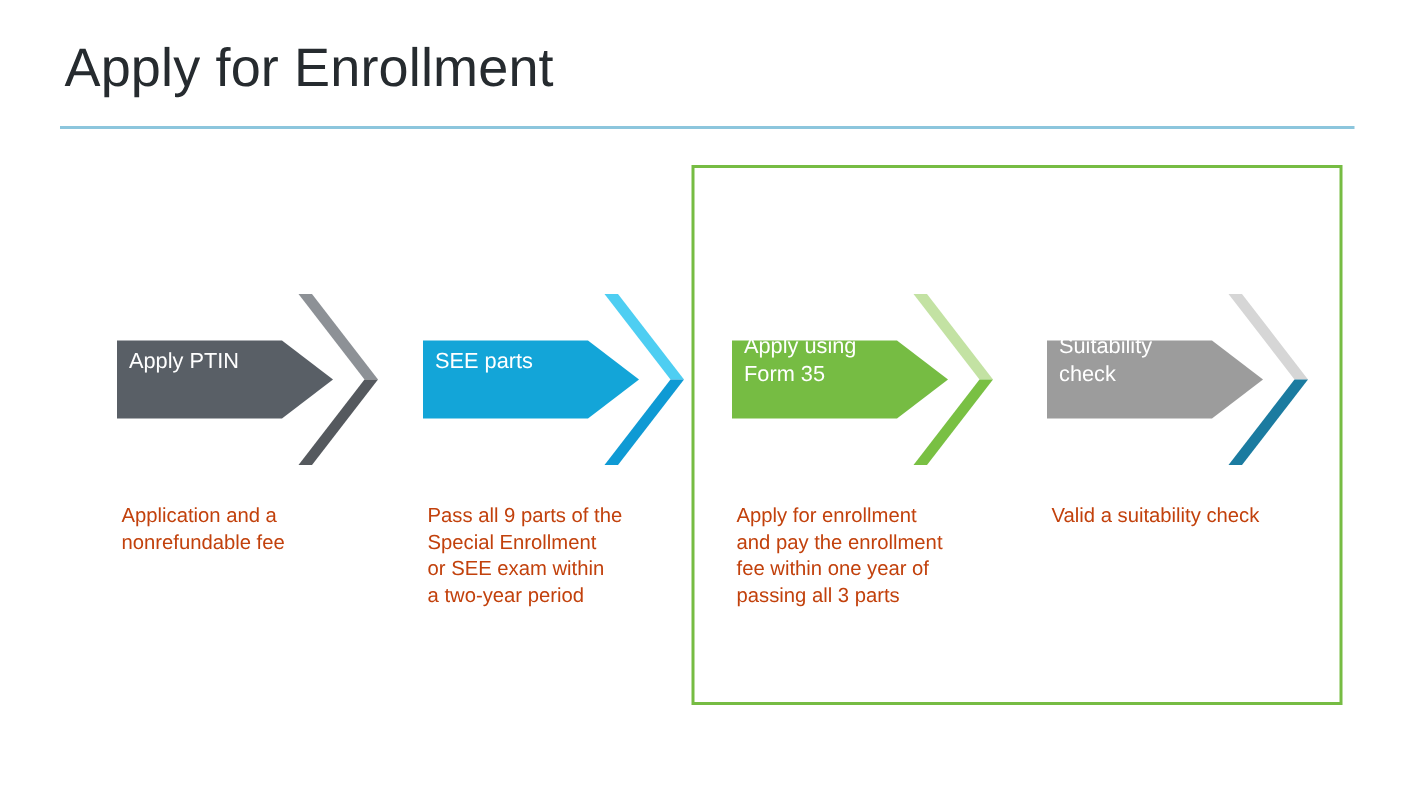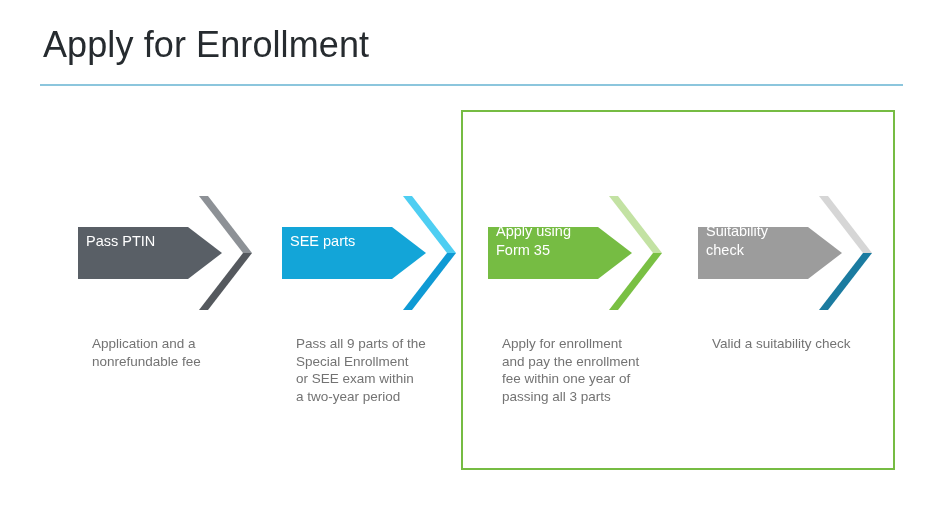--- a/index.html
+++ b/index.html
@@ -86,24 +86,24 @@
     top: 38px;
     width: 120px;
     color: #ffffff;
     font-size: 14.5px;
     line-height: 19px;
     white-space: pre-line;
     pointer-events: none;
   }
   .step-caption {
     position: absolute;
-    left: 22px;
+    left: 11px;
     top: 141px;
     width: 185px;
-    color: #737373;
+    color: #c2410c;
     font-size: 13.5px;
     line-height: 17.5px;
     white-space: pre-line;
   }
 
   
   #advance-indicator {
     position: absolute;
     left: 903px;
     top: 499px;
@@ -127,21 +127,21 @@
 
   <div id="steps">
       <div class="step" style="left: 70px;">
         <div class="step-graphic">
           <svg viewBox="0 0 210 118">
             <path d="M138,2 L182,59 L173,59 L129,2 Z" fill="#8d9196"></path>
             <path d="M182,59 L138,116 L129,116 L173,59 Z" fill="#55595e"></path>
             <path d="M8,33 L118,33 L152,59 L118,85 L8,85 Z" fill="#595f66"></path>
           </svg>
         </div>
-        <div class="step-label" style="top: 38px;">Pass PTIN</div>
+        <div class="step-label" style="top: 38px;">Apply PTIN</div>
         <div class="step-caption">Application and a
 nonrefundable fee</div>
       </div>
       <div class="step" style="left: 274px;">
         <div class="step-graphic">
           <svg viewBox="0 0 210 118">
             <path d="M138,2 L182,59 L173,59 L129,2 Z" fill="#4ecef2"></path>
             <path d="M182,59 L138,116 L129,116 L173,59 Z" fill="#0f9ad4"></path>
             <path d="M8,33 L118,33 L152,59 L118,85 L8,85 Z" fill="#13a5d8"></path>
           </svg>

